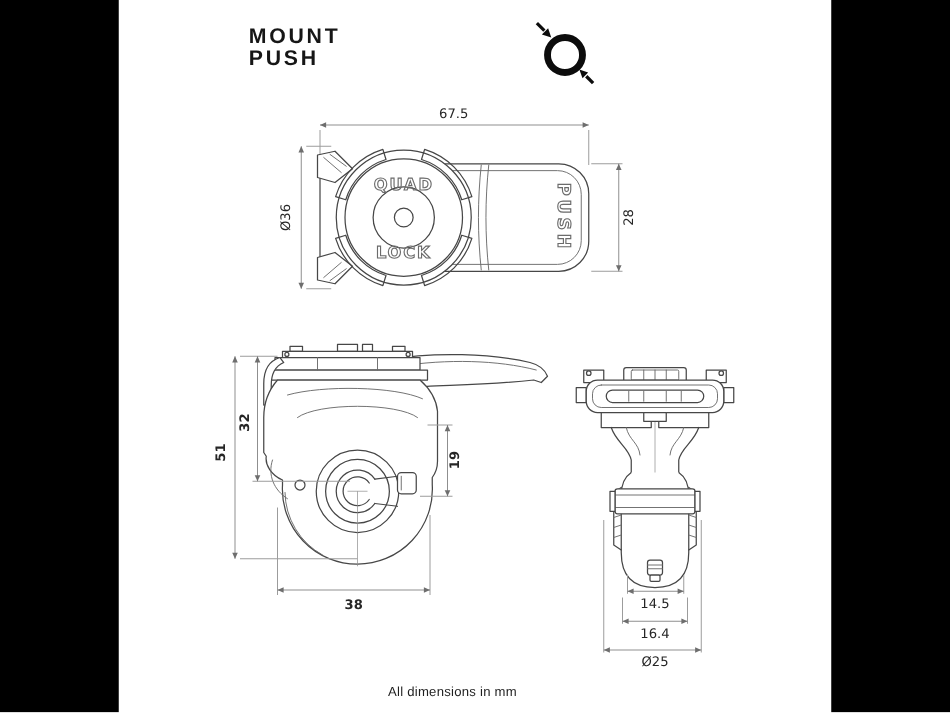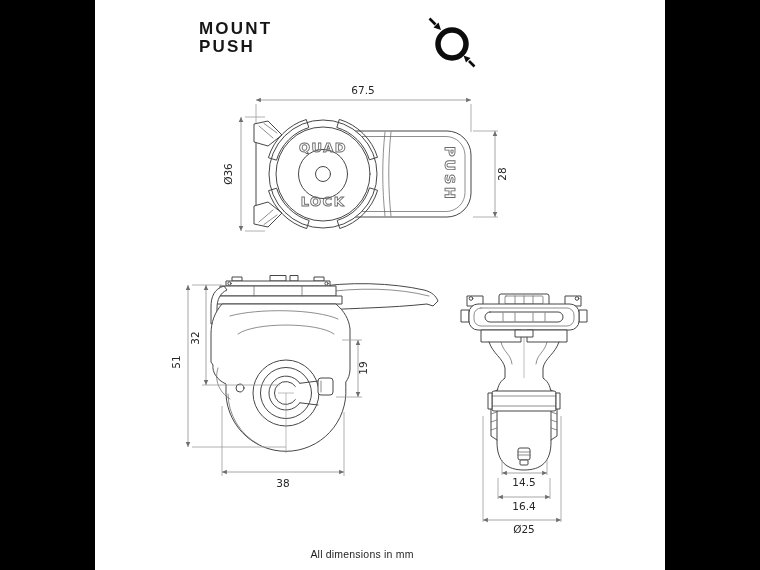--- a/index.html
+++ b/index.html
@@ -16,21 +16,21 @@
     font-size:17px; font-weight:700; letter-spacing:2.2px;
     line-height:17.5px; color:#161616;
   }
   .fits-icon { position:absolute; left:427px; top:15px; }
   .fits-text { position:absolute; left:472px; top:20px; }
   .fits-head { font-size:11.5px; font-weight:700; letter-spacing:.4px; color:#101010; margin:0 0 3px 0; }
   .fits-item { font-size:10.5px; line-height:12px; color:#1c1c1c; }
 
   .drawing { position:absolute; }
   .dw-top   { left:185px; top:80px;margin-left:36px;  }
-  .dw-side  { left:158px; top:272px; }
+  .dw-side  { left:158px; top:272px;font-weight:bold; }
   .dw-front { left:455px; top:288px; }
 
   svg .part  { stroke:#474747; stroke-width:1; fill:none; stroke-linejoin:round; stroke-linecap:round; }
   svg .partw { stroke:#474747; stroke-width:1; fill:#ffffff; stroke-linejoin:round; }
   svg .inner { stroke:#6a6a6a; stroke-width:.75; fill:none; stroke-linecap:round; }
   svg .dimln { stroke:#8f8f8f; stroke-width:.8; fill:none; }
   svg .extln { stroke:#9c9c9c; stroke-width:.8; fill:none; }
   svg .dimtx { font-family:"DejaVu Sans", sans-serif; font-size:10.5px; fill:#262626; }
   svg .olbl  { font-family:"DejaVu Sans", sans-serif; font-weight:bold; fill:none; stroke:#6b6b6b; stroke-width:.9; }
   svg .ctr   { stroke:#8a8a8a; stroke-width:.55; fill:none; }

